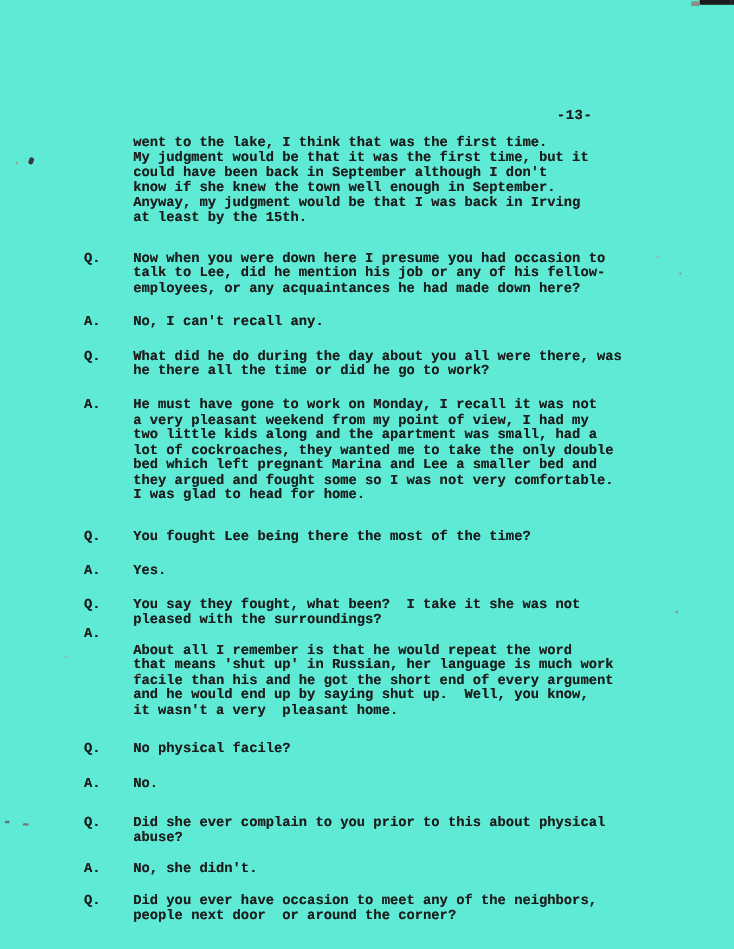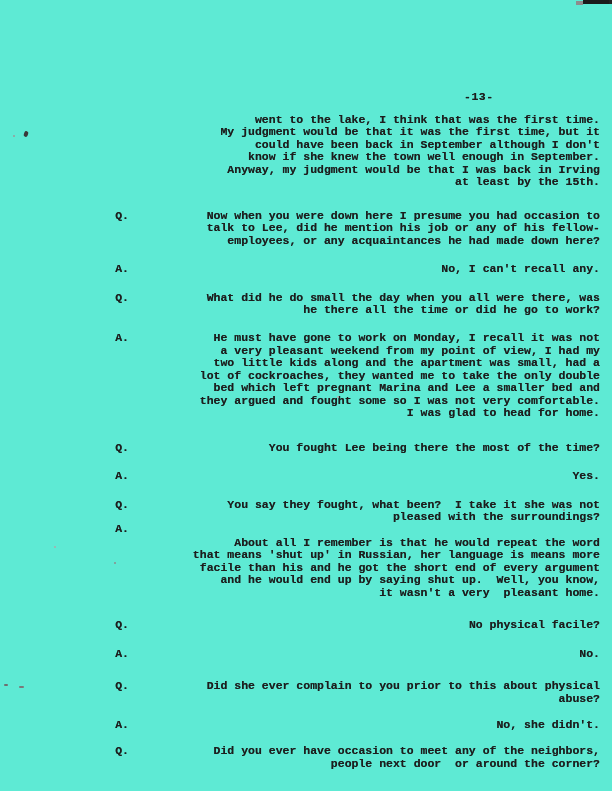--- a/index.html
+++ b/index.html
@@ -15,21 +15,21 @@
     color:#1d1d1d;
     text-shadow:0 0 0.4px rgba(20,20,20,.65);
   }
   .page-number{
     position:absolute;
     top:91px;left:464px;
     letter-spacing:0.5px;
   }
   .doc-body{
     position:absolute;
-    top:114px;left:88px;width:512px;text-align:right;
+    top:114px;left:70px;width:512px;
   }
   .block{display:flex;margin-bottom:16px;}
   .marker{flex:0 0 41px;width:41px;}
   .qtext{flex:1;white-space:pre-wrap;}
   .mb21{margin-bottom:21px;}
   .mb22{margin-bottom:22px;}
   .mb20{margin-bottom:20px;}
   .mb14{margin-bottom:14px;}
   .mb1{margin-bottom:1px;}
   .mb0{margin-bottom:0;}
@@ -74,21 +74,21 @@
 employees, or any acquaintances he had made down here?</div>
     </div>
 
     <div class="block">
       <span class="marker">A.</span>
       <div class="qtext">No, I can't recall any.</div>
     </div>
 
     <div class="block">
       <span class="marker">Q.</span>
-      <div class="qtext">What did he do small the day when you all were there, was
+      <div class="qtext">What did he do during the day about you all were there, was
 he there all the time or did he go to work?</div>
     </div>
 
     <div class="block mb22">
       <span class="marker">A.</span>
       <div class="qtext">He must have gone to work on Monday, I recall it was not
 a very pleasant weekend from my point of view, I had my
 two little kids along and the apartment was small, had a
 lot of cockroaches, they wanted me to take the only double
 bed which left pregnant Marina and Lee a smaller bed and
@@ -113,21 +113,21 @@
     </div>
 
     <div class="block mb1">
       <span class="marker">A.</span>
       <div class="qtext"></div>
     </div>
 
     <div class="block mb20">
       <span class="marker"></span>
       <div class="qtext">About all I remember is that he would repeat the word
-that means 'shut up' in Russian, her language is means more
+that means 'shut up' in Russian, her language is much work
 facile than his and he got the short end of every argument
 and he would end up by saying shut up.  Well, you know,
 it wasn't a very  pleasant home.</div>
     </div>
 
     <div class="block">
       <span class="marker">Q.</span>
       <div class="qtext">No physical facile?</div>
     </div>
 

